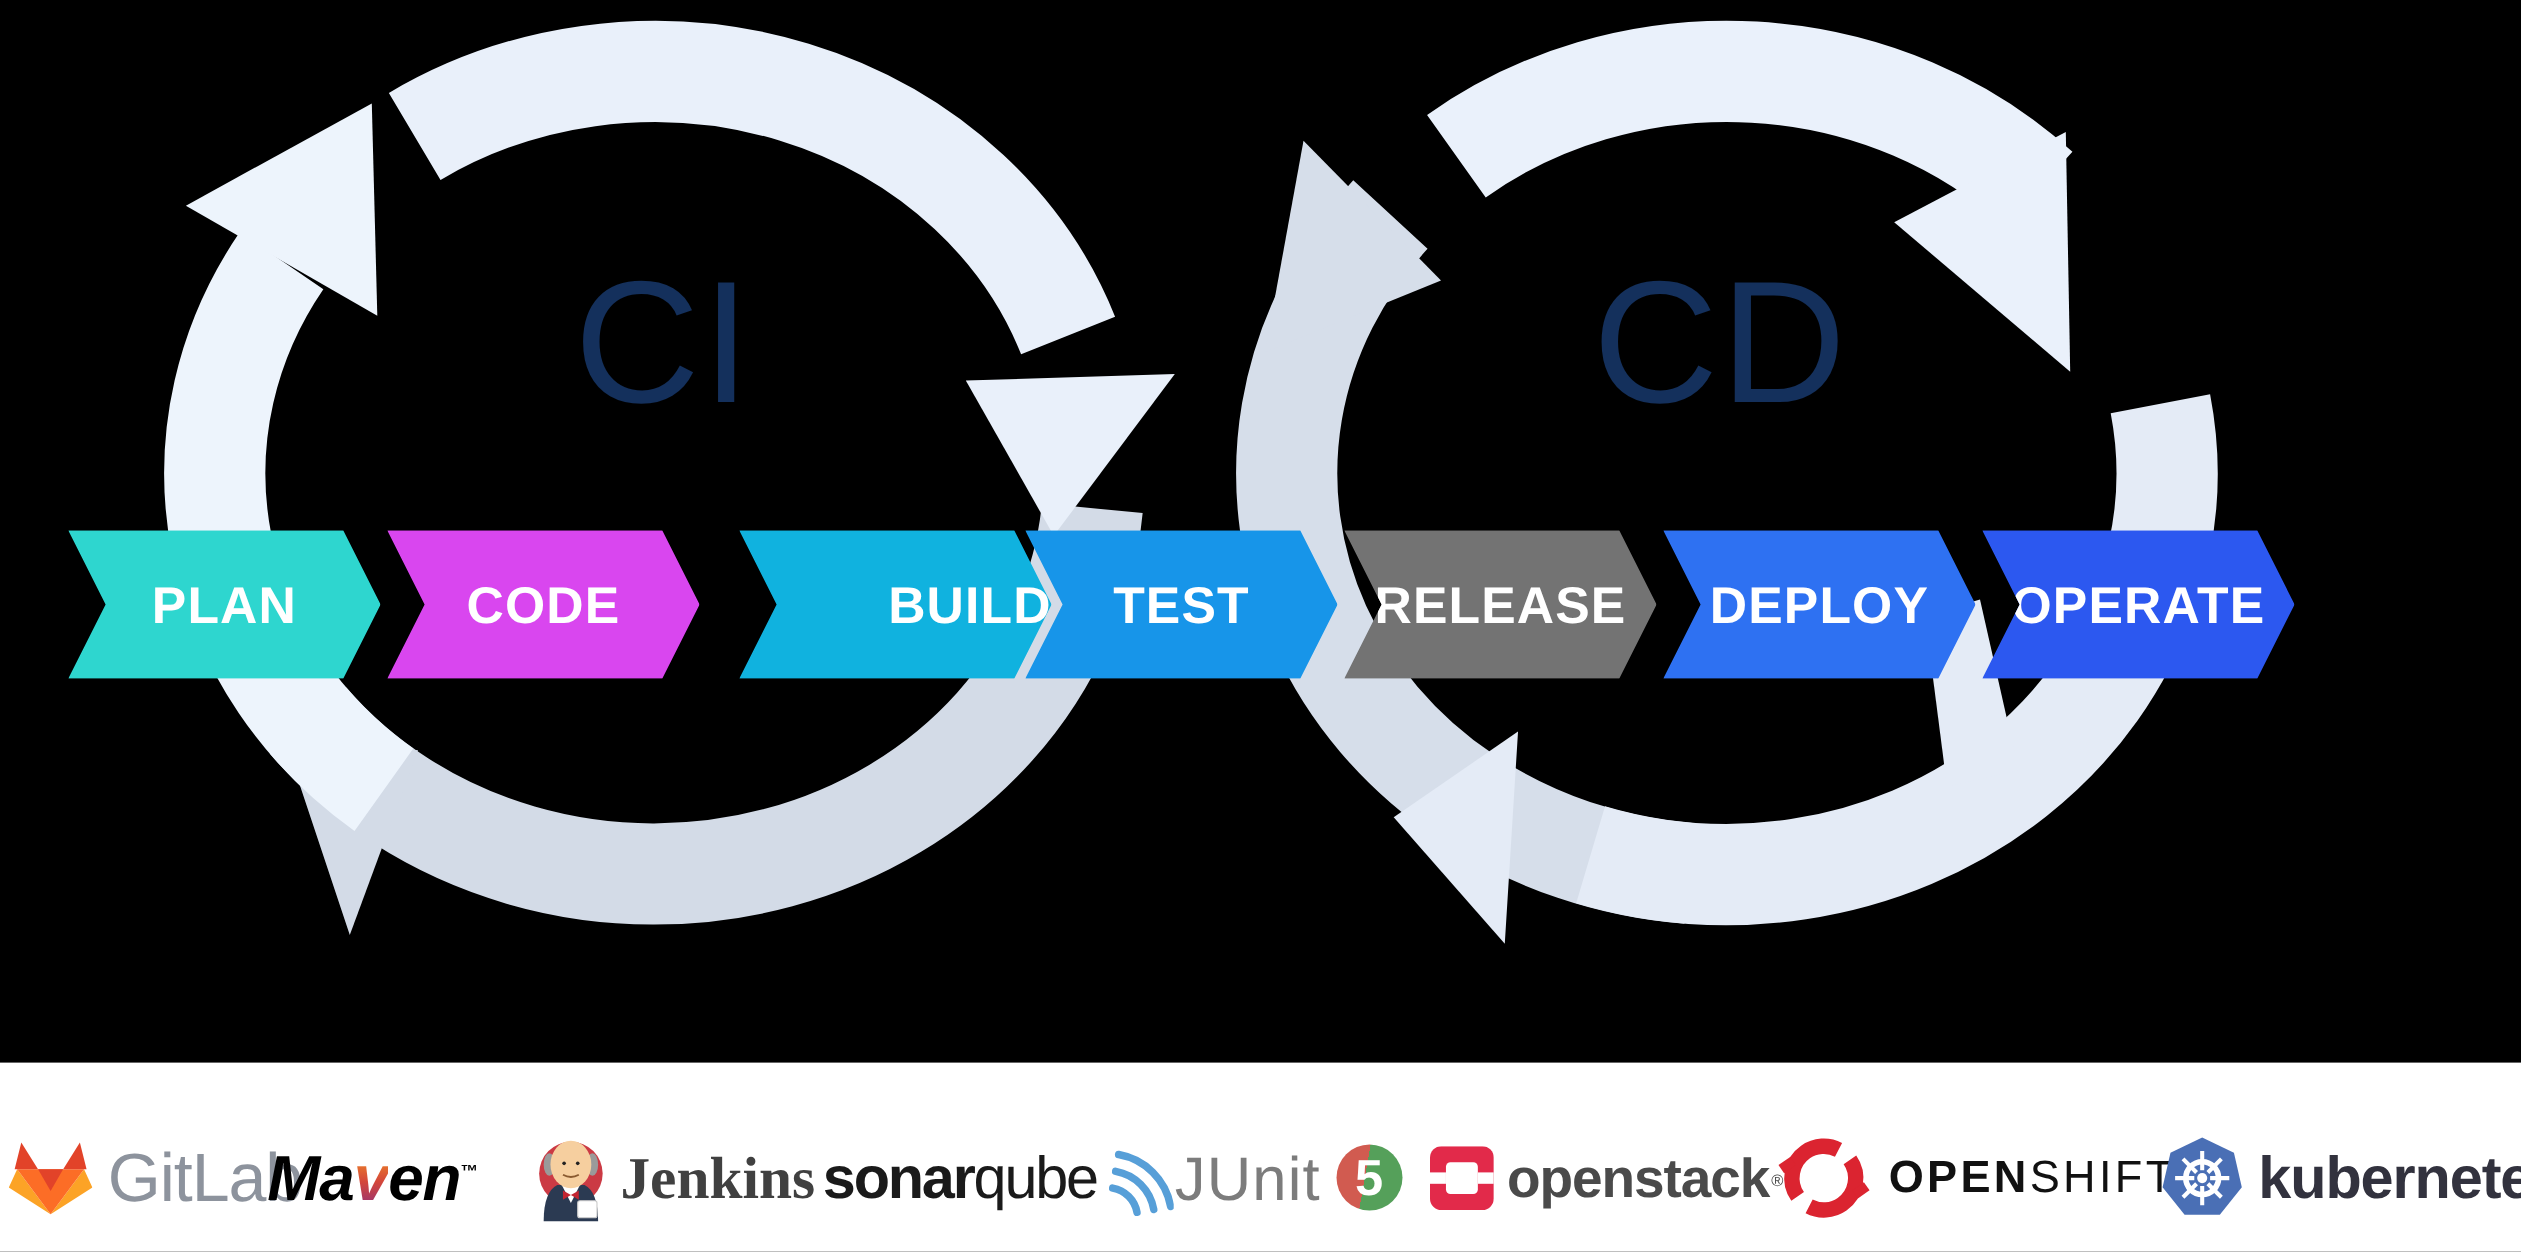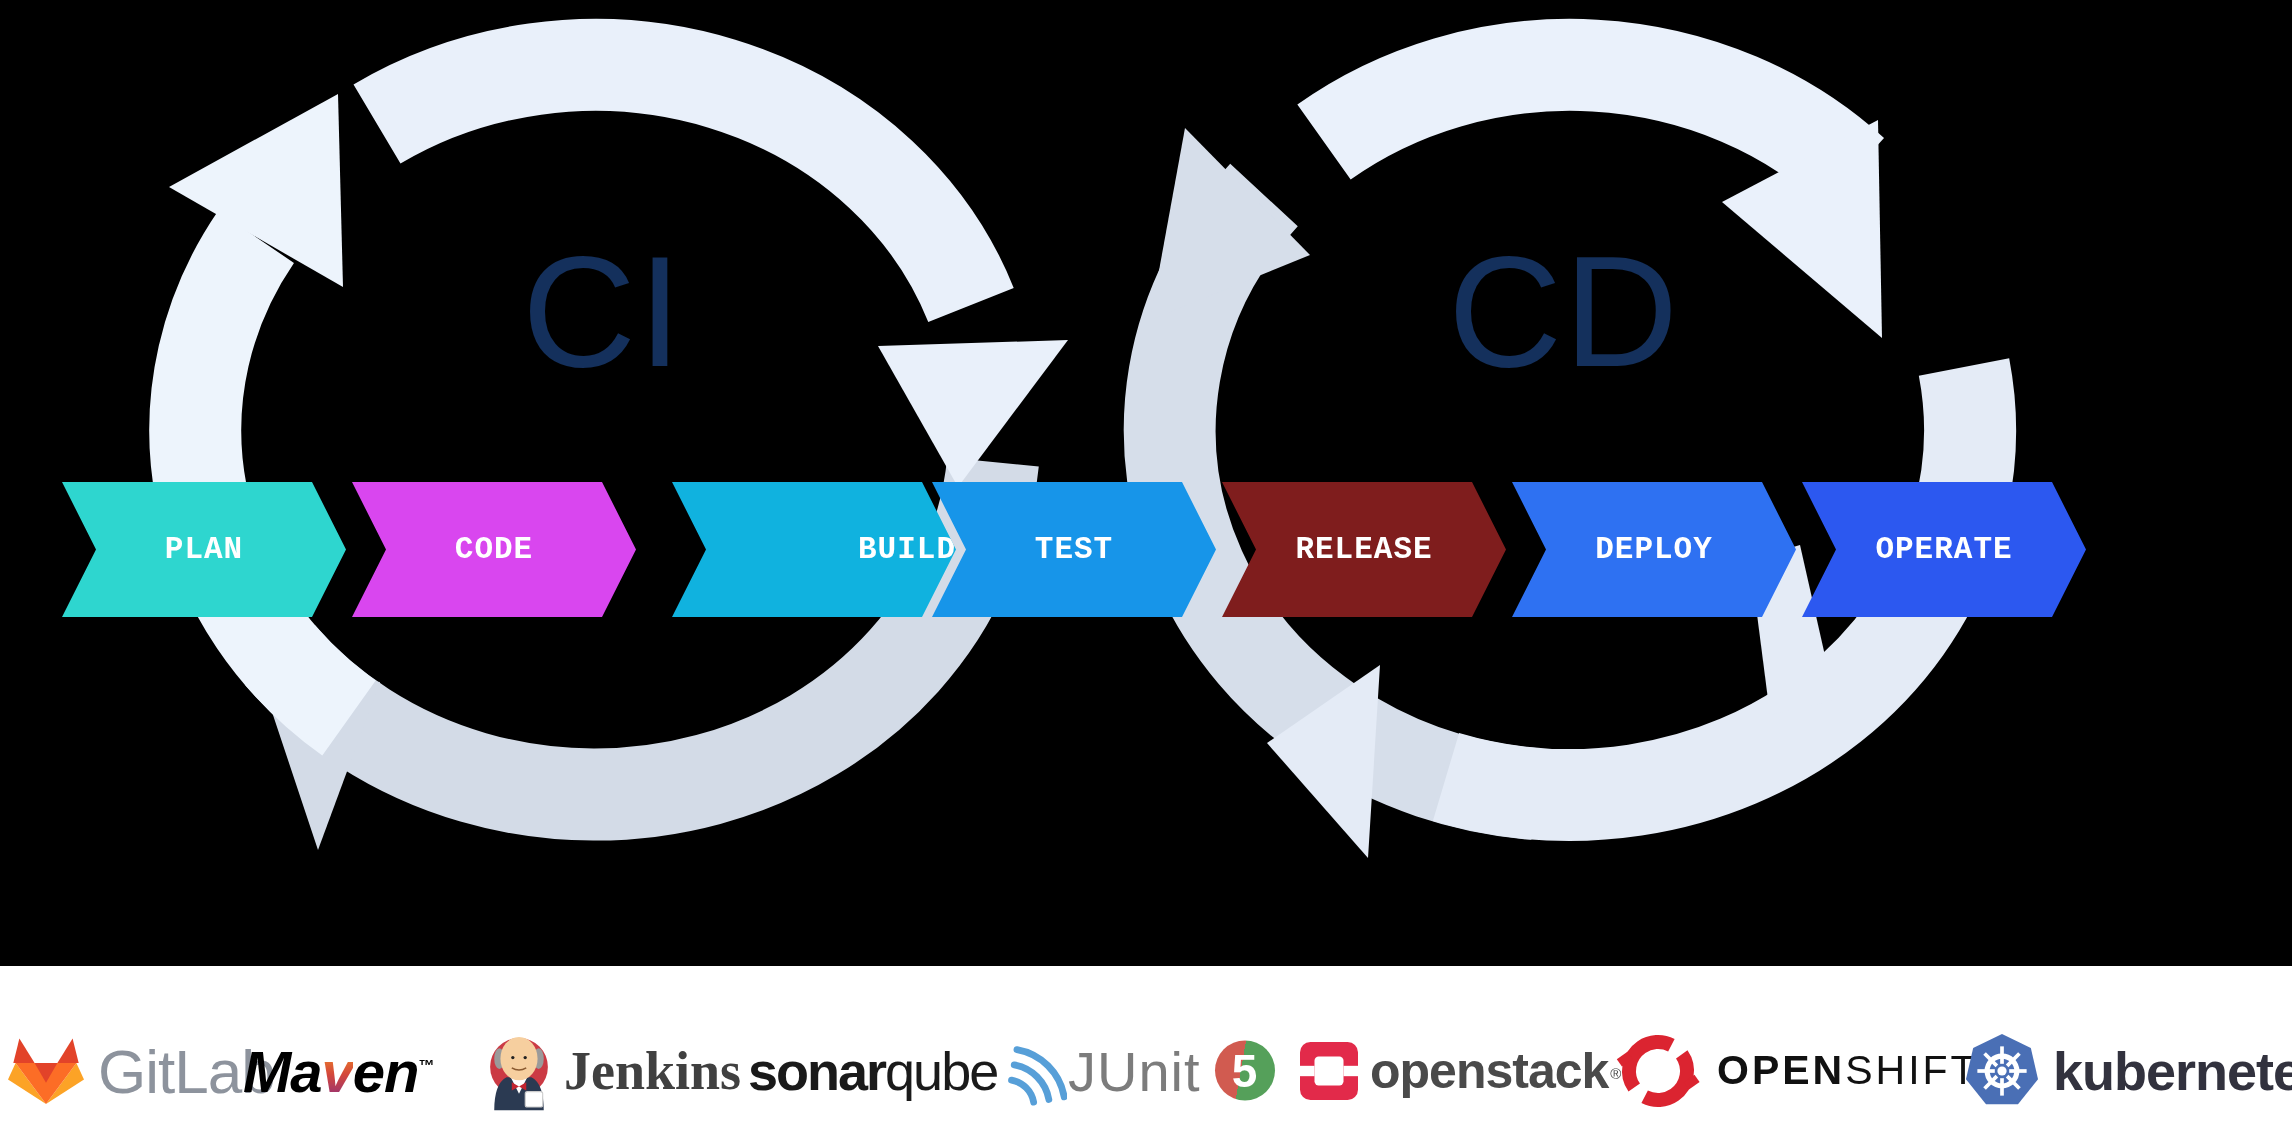--- a/index.html
+++ b/index.html
@@ -12,21 +12,21 @@
   .loop-label{position:absolute;z-index:2;font-weight:400;font-size:158px;
               letter-spacing:2px;line-height:1;}
   #ci-label{left:522px;top:232px;}
   #cd-label{left:1448px;top:232px;}
 
   
   #pipeline{position:absolute;left:0;top:0;width:100%;height:100%;z-index:3;}
   .stage{position:absolute;top:482px;width:284px;height:135px;
          clip-path:polygon(0 0,250px 0,284px 50%,250px 100%,0 100%,34px 50%);
          display:flex;align-items:center;justify-content:center;}
-  .stage span{font-weight:700;font-size:31px;letter-spacing:1px;font-family:Liberation Mono, monospace;}
+  .stage span{font-weight:700;font-size:47px;letter-spacing:1px;}
 
   
   #strip{position:absolute;left:0;top:966px;width:2292px;height:209px;
          background:#fff;z-index:4;}
   .logo{position:absolute;top:50%;transform:translateY(-50%);
         display:flex;align-items:center;}
 
   .gitlab-text{font-size:62px;color:#8D939D;letter-spacing:-1px;margin-left:14px;}
   .maven-text{font-size:58px;font-weight:700;font-style:italic;color:#000;letter-spacing:-1px;}
   .maven-v{background:linear-gradient(180deg,#F69923 10%,#D4473A 55%,#8E2F7C 95%);
@@ -81,21 +81,21 @@
     </div>
   <div class="stage" style="left: 352px; background: #d946ef;">
       <span style="color: rgb(255, 255, 255);">CODE</span>
     </div>
   <div class="stage" style="left: 672px; background: rgb(16, 178, 223); justify-content: flex-end;">
       <span style="color: rgb(255, 255, 255);">BUILD</span>
     </div>
   <div class="stage" style="left: 932px; background: rgb(23, 149, 233);">
       <span style="color: rgb(255, 255, 255);">TEST</span>
     </div>
-  <div class="stage" style="left: 1222px; background: #7f1d1d;">
+  <div class="stage" style="left: 1222px; background: #737373;">
       <span style="color: rgb(255, 255, 255);">RELEASE</span>
     </div>
   <div class="stage" style="left: 1512px; background: rgb(46, 113, 242);">
       <span style="color: rgb(255, 255, 255);">DEPLOY</span>
     </div>
   <div class="stage" style="left: 1802px; background: rgb(44, 88, 240);">
       <span style="color: rgb(255, 255, 255);">OPERATE</span>
     </div>
 </div>
 

